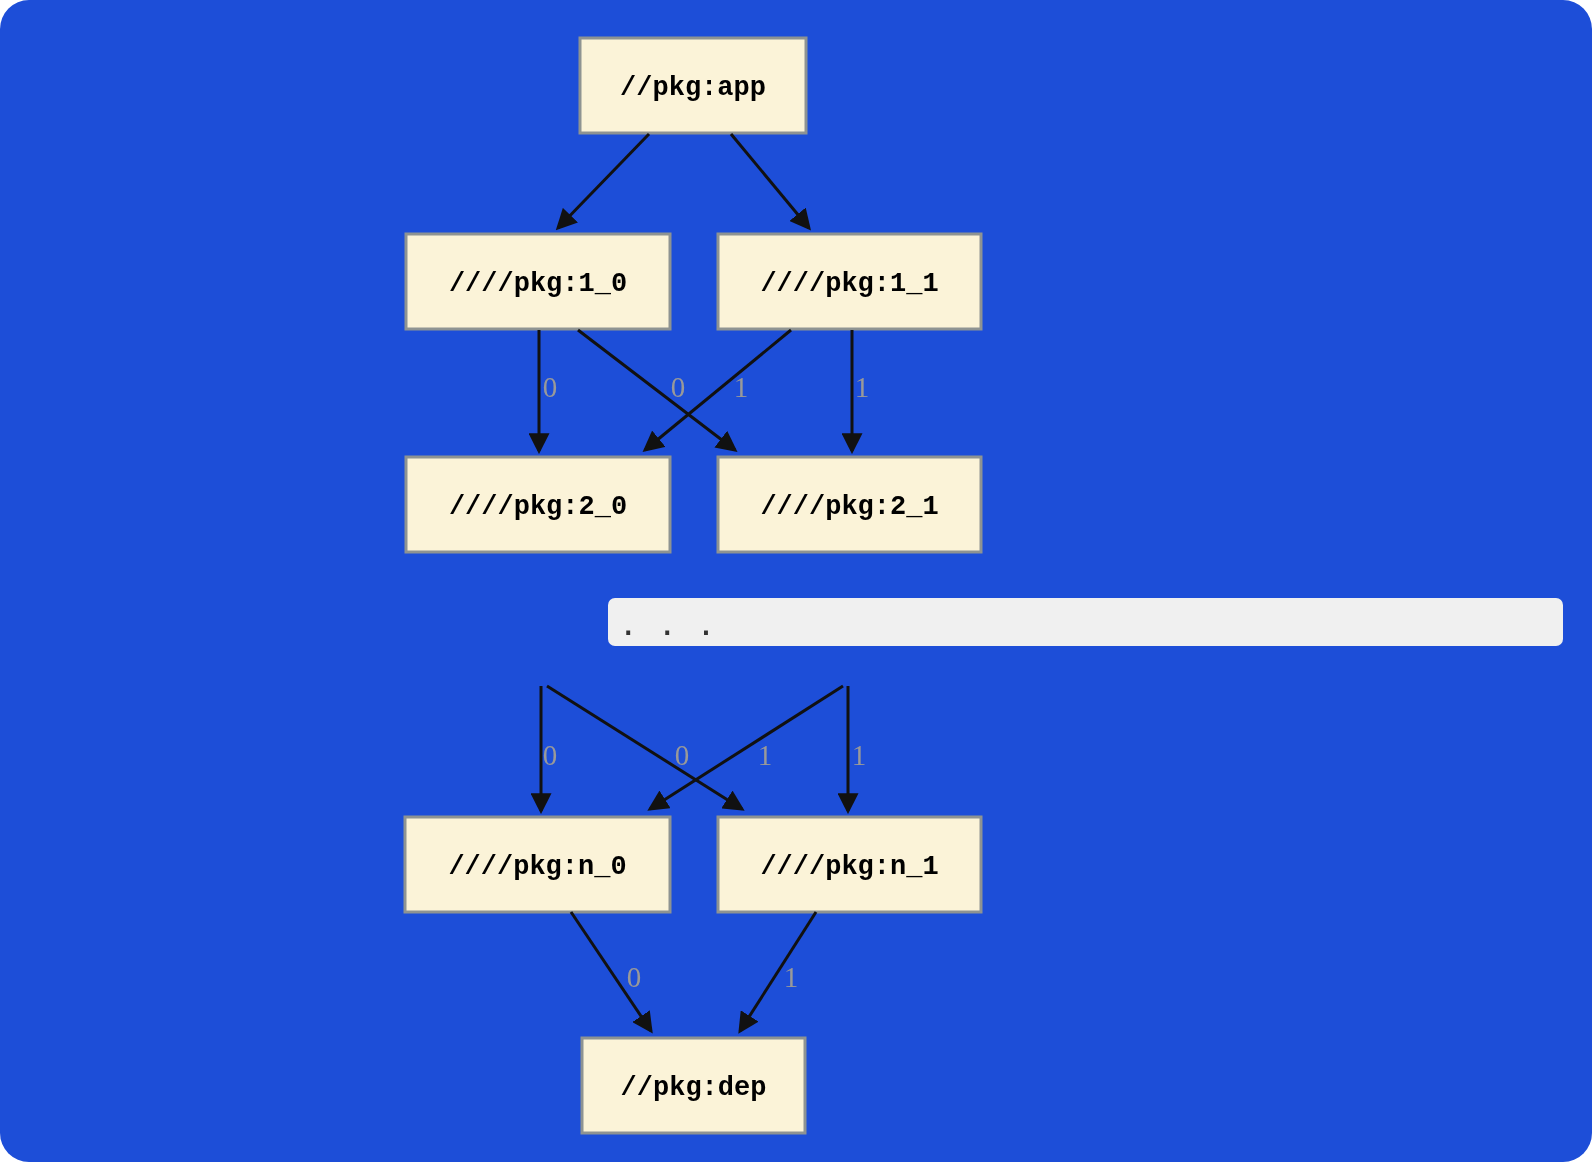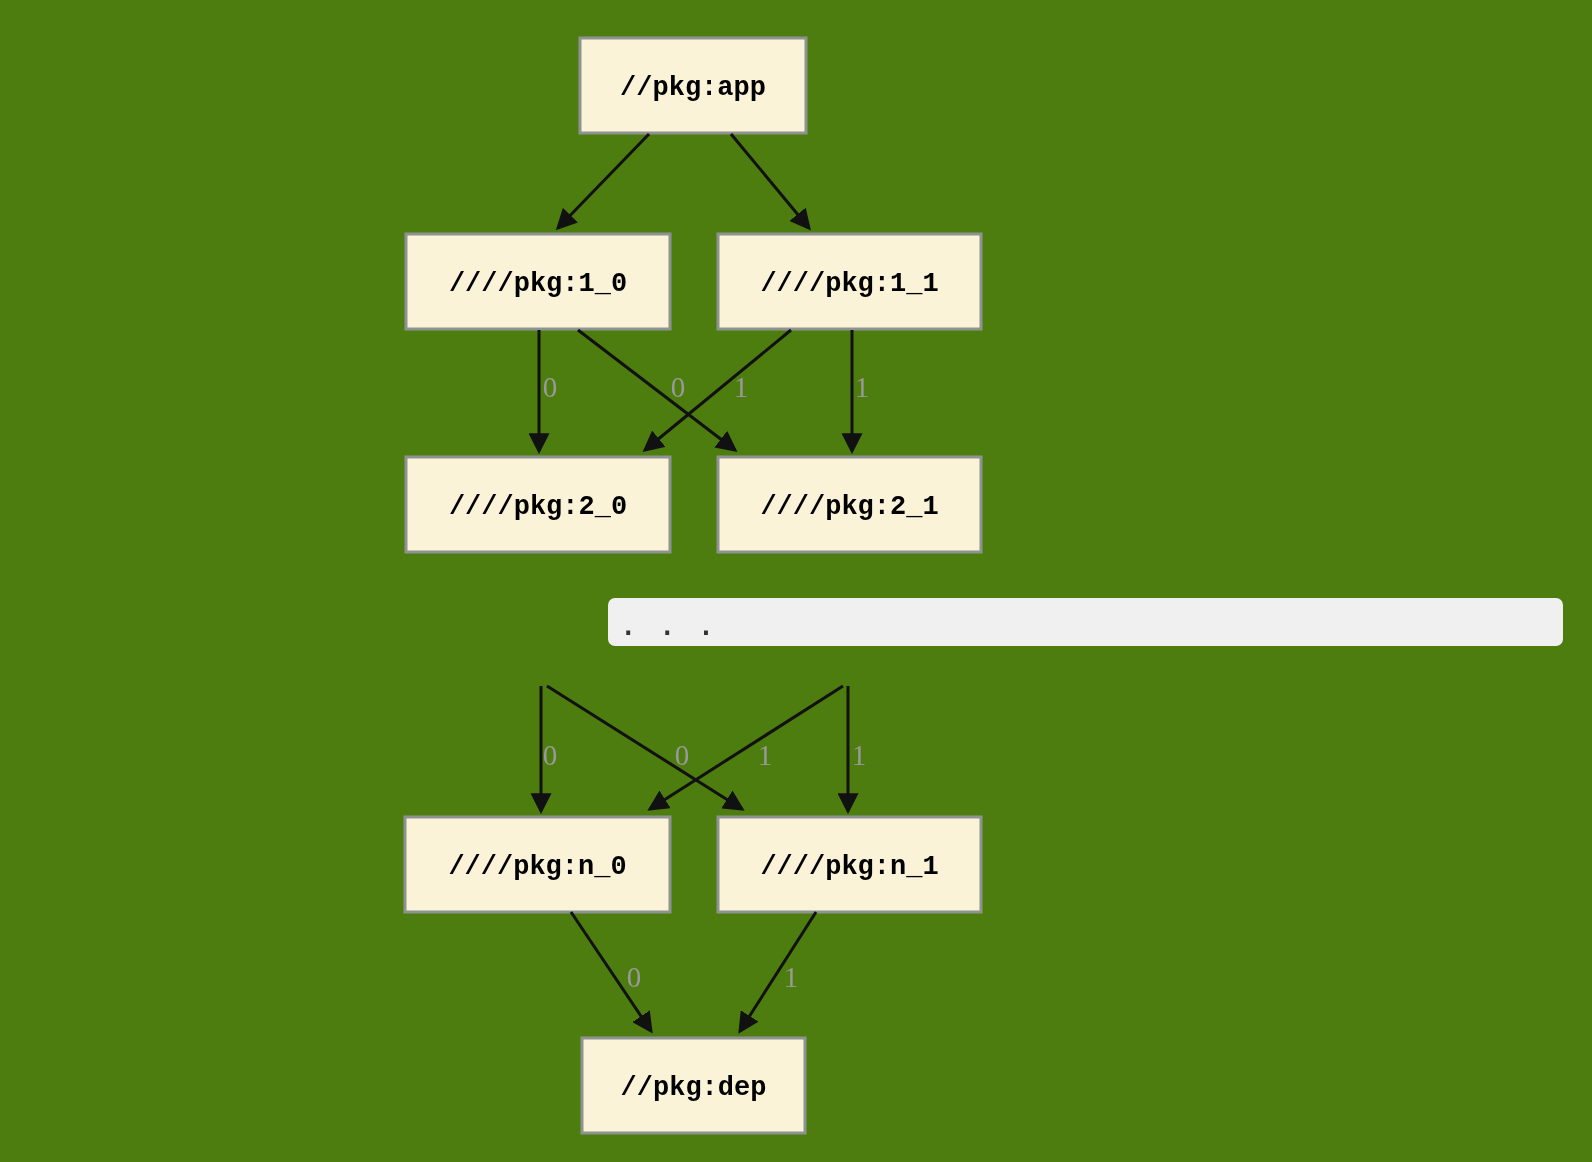--- a/index.html
+++ b/index.html
@@ -4,22 +4,23 @@
 <style>
   html, body {
     margin: 0;
     padding: 0;
     background: #ffffff;
   }
   .stage {
     position: relative;
     width: 1592px;
     height: 1162px;
-    background: #4d7c0f;
+    background: #1d4ed8;
     overflow: hidden;
+    border-radius: 29px;
   }
   svg#graph {
     position: absolute;
     left: 0;
     top: 0;
   }
   .node-rect {
     stroke-width: 3px;
   }
   .node-label {

